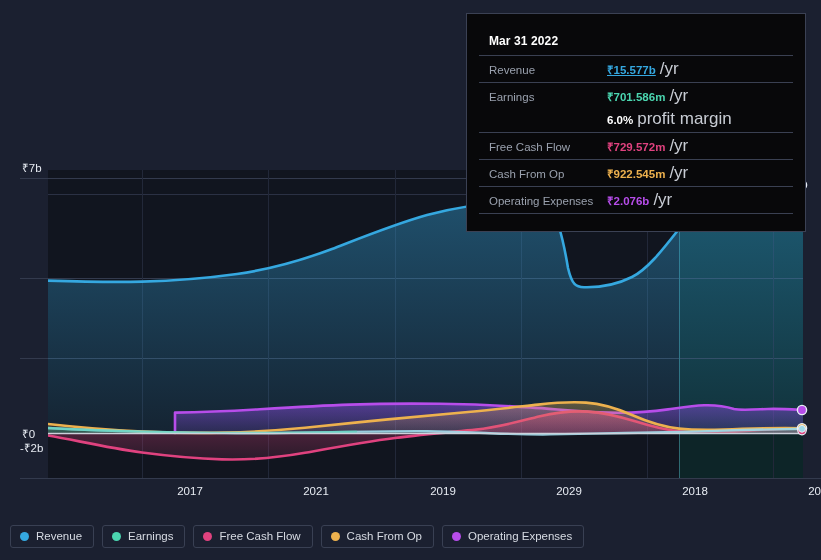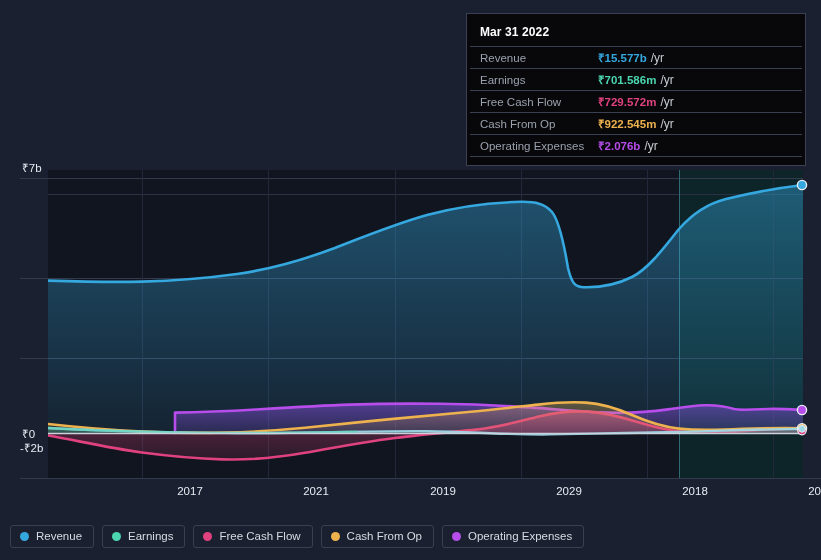--- a/index.html
+++ b/index.html
@@ -38,21 +38,21 @@
   }
 
   
   .tooltip{
     position:absolute;
     left:466px;top:13px;
     width:340px;
     background:#08080a;
     border:1px solid #3b4154;
     box-sizing:border-box;
-    padding:3px;
+    padding:12px;
     z-index:40;
   }
   .tt-title{
     color:#ffffff;
     font-size:12px;
     font-weight:bold;
     padding:8px 10px 7px 10px;
     letter-spacing:0.1px;
   }
   .tt-row{
@@ -71,21 +71,21 @@
     flex:0 0 118px;
     white-space:nowrap;
   }
   .tt-value{
     font-size:11.5px;
     font-weight:bold;
     white-space:nowrap;
   }
   .tt-unit{
     color:#c8ccd4;
-    font-size:12px;
+    font-size:17px;
     font-weight:normal;
     margin-left:4px;
     white-space:nowrap;
   }
   .tt-margin-val{color:#ffffff;font-size:11.5px;font-weight:bold;}
   .tt-bottom{border-top:1px solid #3a4052;height:5px;}
 
   
   .legend{
     position:absolute;
@@ -327,30 +327,35 @@
   <div class="xlabel" style="left:395px;top:485px;">2019</div>
   <div class="xlabel" style="left:521px;top:485px;">2029</div>
   <div class="xlabel" style="left:647px;top:485px;">2018</div>
   <div class="xlabel" style="left:773px;top:485px;">2022</div>
 
   <div class="tooltip">
     <div class="tt-title">Mar 31 2022</div>
 
     <div class="tt-row">
       <span class="tt-label">Revenue</span>
-      <span class="tt-value" style="color:#35a8e0;">₹15.577b</span>
+      <span class="tt-value" style="color:#35a8e0;text-decoration:underline;">₹15.577b</span>
       <span class="tt-unit">/yr</span>
     </div>
 
     <div class="tt-row">
       <span class="tt-label">Earnings</span>
       <span class="tt-value" style="color:#4bd6b0;">₹701.586m</span>
       <span class="tt-unit">/yr</span>
     </div>
 
+    <div class="tt-row no-line">
+      <span class="tt-label"></span>
+      <span class="tt-margin-val">6.0%</span>
+      <span class="tt-unit">profit margin</span>
+    </div>
 
     <div class="tt-row">
       <span class="tt-label">Free Cash Flow</span>
       <span class="tt-value" style="color:#e0427f;">₹729.572m</span>
       <span class="tt-unit">/yr</span>
     </div>
 
     <div class="tt-row">
       <span class="tt-label">Cash From Op</span>
       <span class="tt-value" style="color:#edb14e;">₹922.545m</span>

